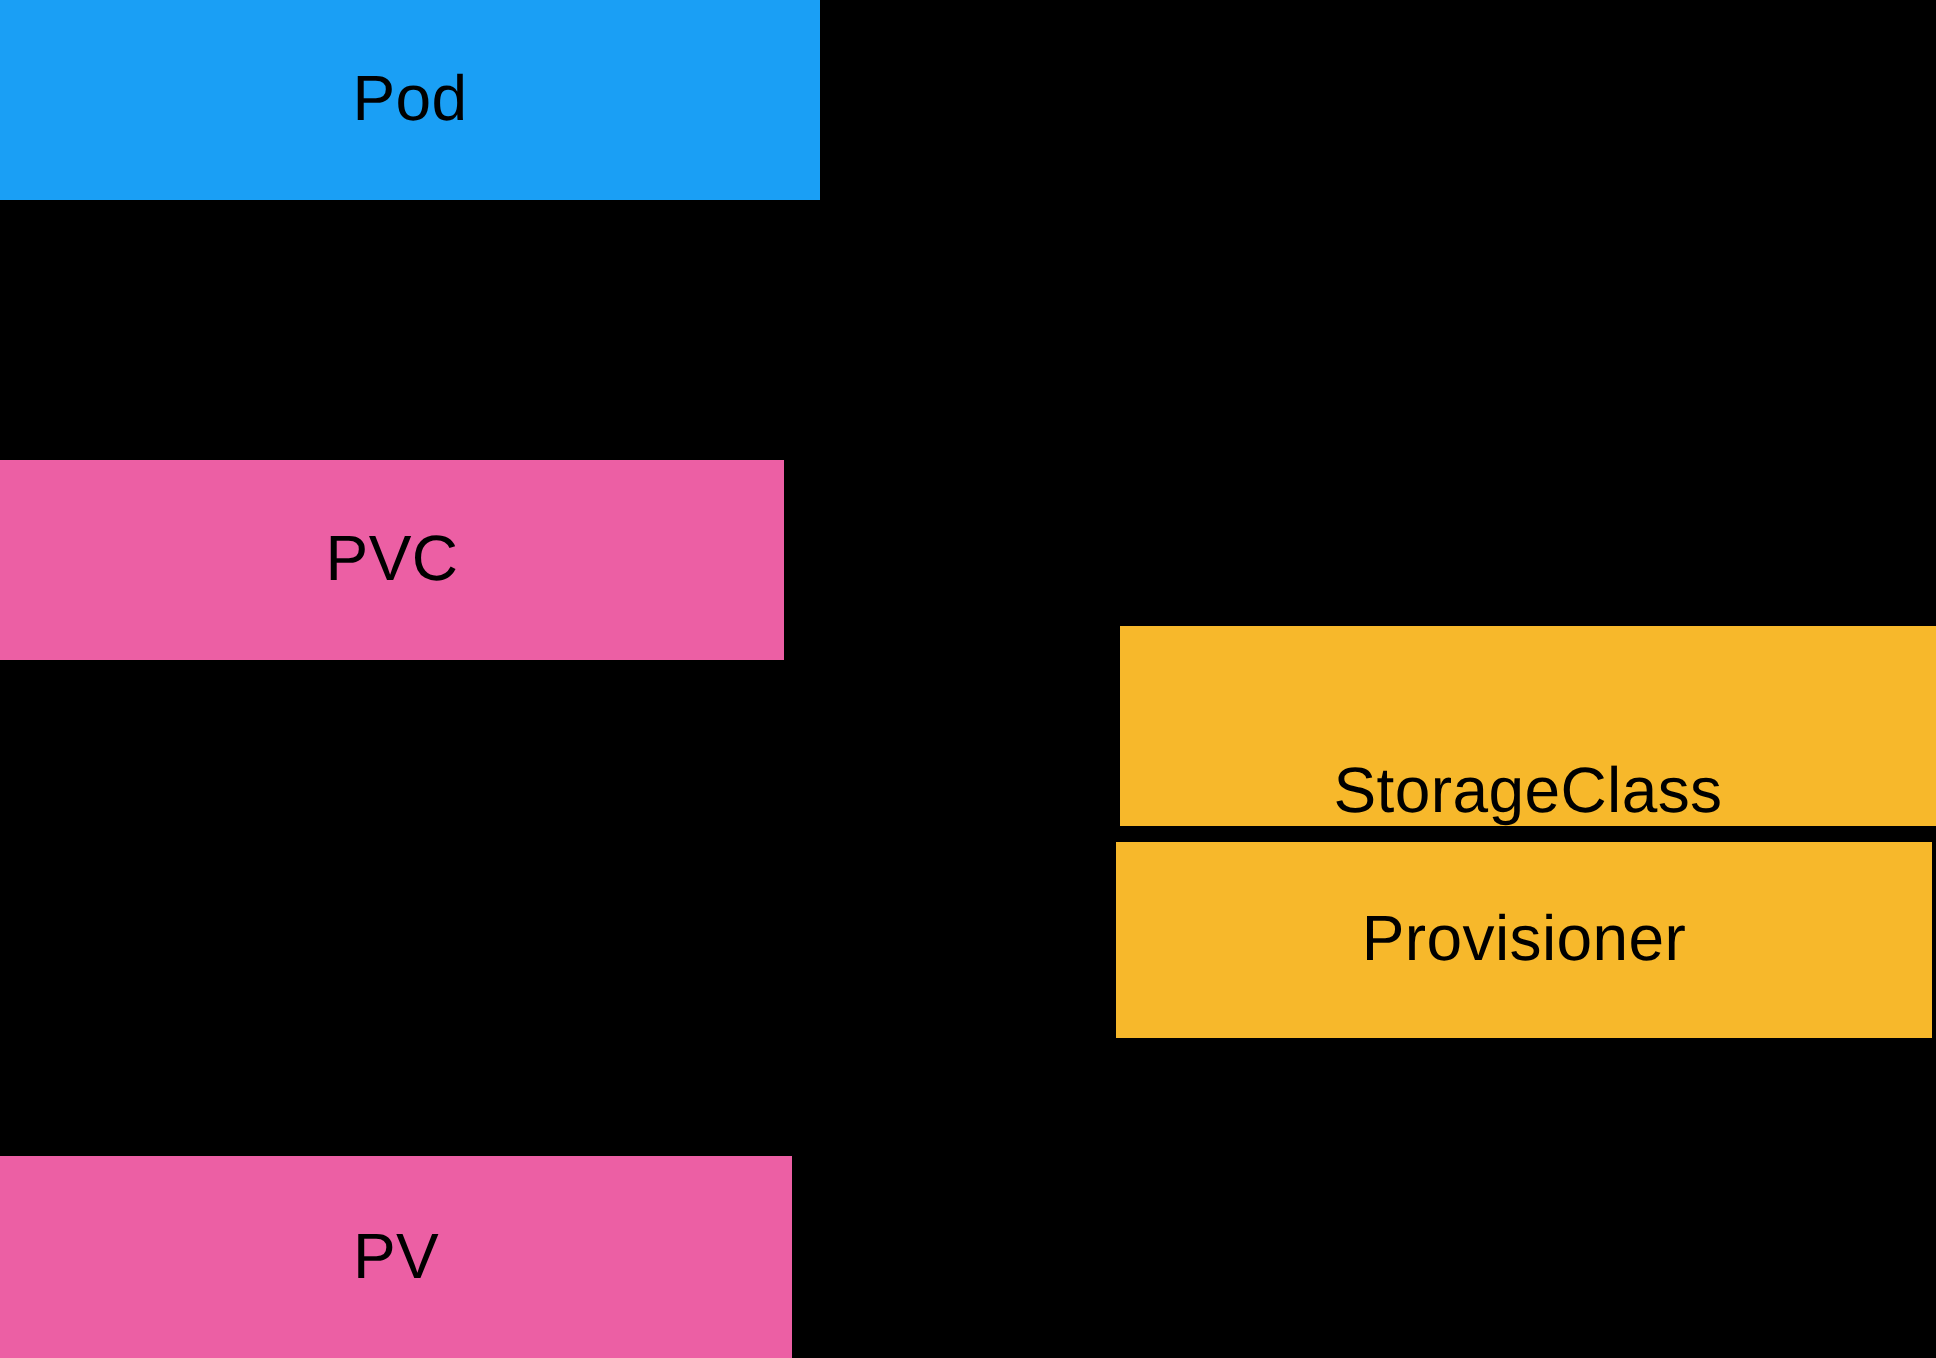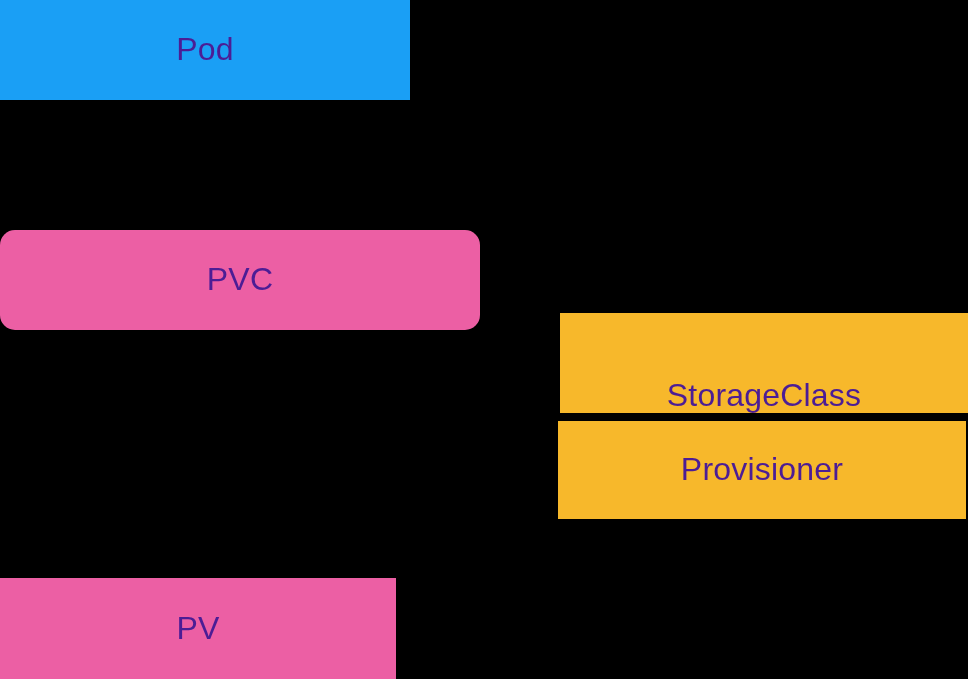--- a/index.html
+++ b/index.html
@@ -17,21 +17,21 @@
     height: 679px;
     background: #000000;
     overflow: hidden;
   }
   .node {
     position: absolute;
     box-sizing: border-box;
     display: flex;
     align-items: center;
     justify-content: center;
-    color: #4c1d95;
+    color: #000000;
     font-family: "Liberation Sans", sans-serif;
     font-size: 32px;
     font-weight: 400;
     line-height: 1.1;
     letter-spacing: 0.2px;
     white-space: nowrap;
     -webkit-font-smoothing: antialiased;
   }
   .node-label {
     display: block;
@@ -39,23 +39,22 @@
   }
 
   
   #node-pod {
     left: 0px;  top: 0px;
     width: 410px; height: 100px;
     background: #1A9FF5;
   }
   #node-pvc {
     left: 0px;  top: 230px;
-    width: 480px; height: 100px;
+    width: 392px; height: 100px;
     background: #EC5FA4;
-    border-radius: 15px;
   }
   #node-pv {
     left: 0px;  top: 578px;
     width: 396px; height: 101px;
     background: #EC5FA4;
   }
   #node-storageclass {
     left: 560px; top: 313px;
     width: 408px; height: 100px;
     background: #F7B82B;

